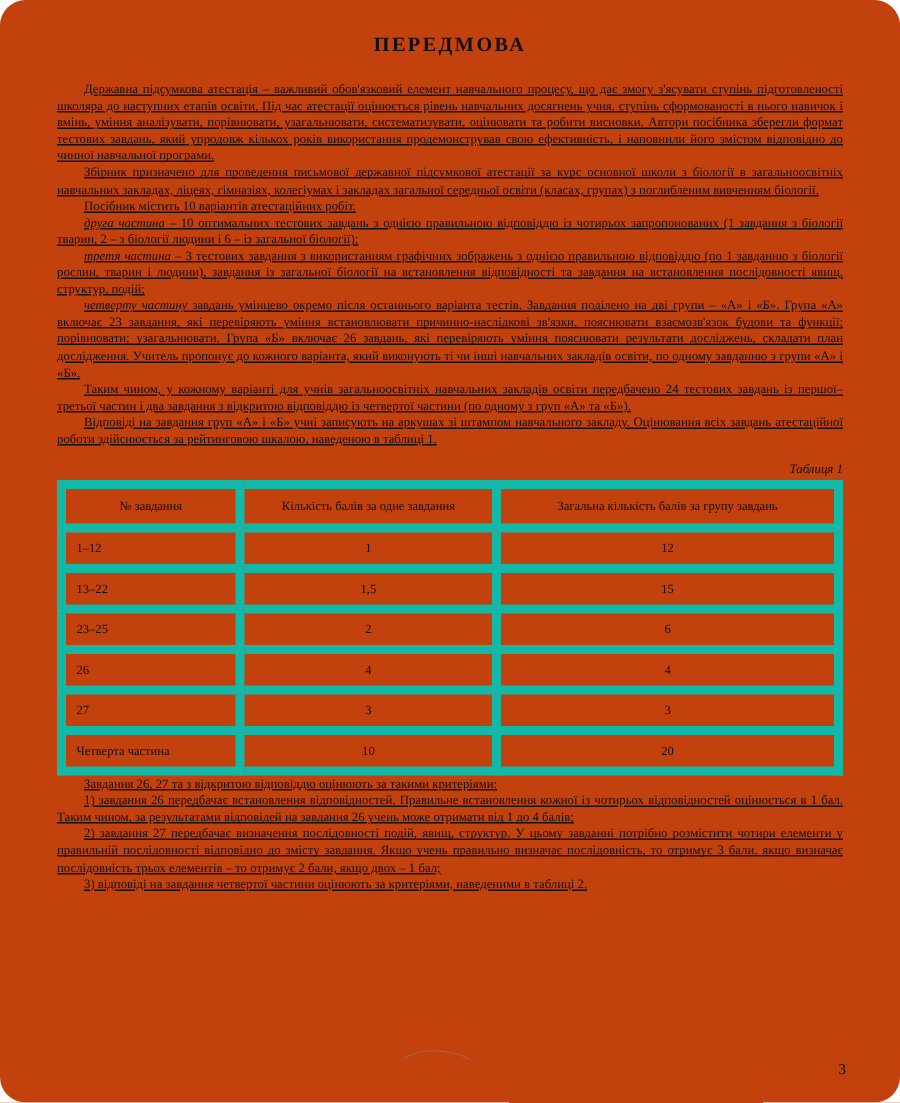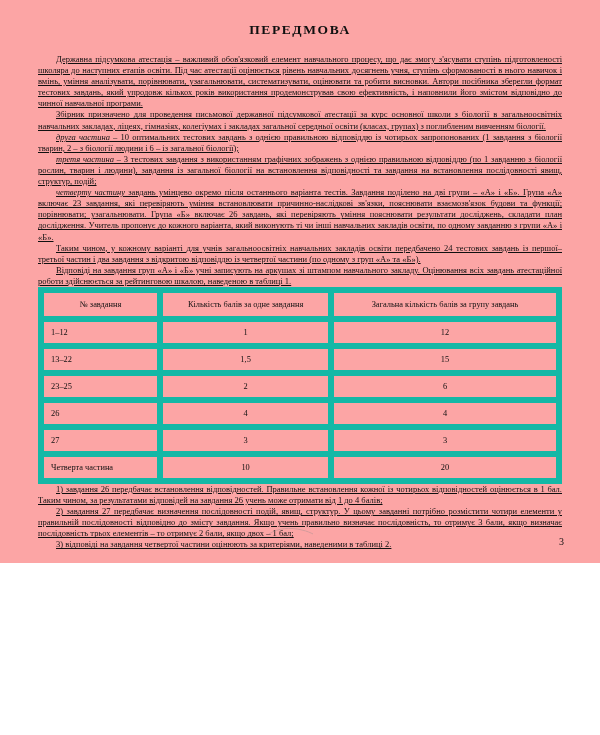--- a/index.html
+++ b/index.html
@@ -12,24 +12,25 @@
     height: 735px;
     position: relative;
     font-family: "Liberation Serif", serif;
     color: #101010;
     overflow: hidden;
   }
   .page {
     position: absolute;
     left: 0; top: 0;
     width: 600px;
-    height: 563px;
-    background: #fca5a5;
+    height: 735px;
+    background: #c2410c;
     padding: 0;
     box-sizing: border-box;
+    border-radius: 17px;
   }
   .content {
     position: absolute;
     left: 38px;
     top: 22px;
     width: 524px;
   }
   .doc-title {
     text-align: center;
     font-size: 13.5px;
@@ -113,31 +114,33 @@
 </head>
 <body>
 
 <div class="page">
   <div class="content">
 
     <h1 class="doc-title">ПЕРЕДМОВА</h1>
 
     <p class="para">Державна підсумкова атестація – важливий обов'язковий елемент навчального процесу, що дає змогу з'ясувати ступінь підготовленості школяра до наступних етапів освіти. Під час атестації оцінюється рівень навчальних досягнень учня, ступінь сформованості в нього навичок і вмінь, уміння аналізувати, порівнювати, узагальнювати, систематизувати, оцінювати та робити висновки. Автори посібника зберегли формат тестових завдань, який упродовж кількох років використання продемонстрував свою ефективність, і наповнили його змістом відповідно до чинної навчальної програми.</p>
     <p class="para">Збірник призначено для проведення письмової державної підсумкової атестації за курс основної школи з біології в загальноосвітніх навчальних закладах, ліцеях, гімназіях, колегіумах і закладах загальної середньої освіти (класах, групах) з поглибленим вивченням біології.</p>
+    <p class="para">Посібник містить 10 варіантів атестаційних робіт.</p>
 
 
     <p class="para"><span class="ital">друга частина</span><span> – 10 оптимальних тестових завдань з однією правильною відповіддю із чотирьох запропонованих (1 завдання з біології тварин, 2 – з біології людини і 6 – із загальної біології);</span></p>
 
     <p class="para"><span class="ital">третя частина</span><span> – 3 тестових завдання з використанням графічних зображень з однією правильною відповіддю (по 1 завданню з біології рослин, тварин і людини), завдання із загальної біології на встановлення відповідності та завдання на встановлення послідовності явищ, структур, подій;</span></p>
 
     <p class="para"><span class="ital">четверту частину</span><span> завдань умінцево окремо після останнього варіанта тестів. Завдання поділено на дві групи – «А» і «Б». Група «А» включає 23 завдання, які перевіряють уміння встановлювати причинно-наслідкові зв'язки, пояснювати взаємозв'язок будови та функції; порівнювати; узагальнювати. Група «Б» включає 26 завдань, які перевіряють уміння пояснювати результати досліджень, складати план дослідження. Учитель пропонує до кожного варіанта, який виконують ті чи інші навчальних закладів освіти, по одному завданню з групи «А» і «Б».</span></p>
 
     <p class="para">Таким чином, у кожному варіанті для учнів загальноосвітніх навчальних закладів освіти передбачено 24 тестових завдань із першої–третьої частин і два завдання з відкритою відповіддю із четвертої частини (по одному з груп «А» та «Б»).</p>
     <p class="para">Відповіді на завдання груп «А» і «Б» учні записують на аркушах зі штампом навчального закладу. Оцінювання всіх завдань атестаційної роботи здійснюється за рейтинговою шкалою, наведеною в таблиці 1.</p>
 
+    <div class="tbl-caption">Таблиця 1</div>
 
     <table class="scoretable">
       <thead>
         <tr>
           <th class="h0">№ завдання</th>
           <th class="h1">Кількість балів за одне завдання</th>
           <th class="h2">Загальна кількість балів за групу завдань</th>
         </tr>
       </thead>
       <tbody>
@@ -167,20 +170,21 @@
           <td class="c2">3</td>
         </tr>
         <tr>
           <td class="c0">Четверта частина</td>
           <td class="c1">10</td>
           <td class="c2">20</td>
         </tr>
       </tbody>
     </table>
 
+    <p class="para after-table">Завдання 26, 27 та з відкритою відповіддю оцінюють за такими критеріями:</p>
     <p class="para">1) завдання 26 передбачає встановлення відповідностей. Правильне встановлення кожної із чотирьох відповідностей оцінюється в 1 бал. Таким чином, за результатами відповідей на завдання 26 учень може отримати від 1 до 4 балів;</p>
     <p class="para">2) завдання 27 передбачає визначення послідовності подій, явищ, структур. У цьому завданні потрібно розмістити чотири елементи у правильній послідовності відповідно до змісту завдання. Якщо учень правильно визначає послідовність, то отримує 3 бали, якщо визначає послідовність трьох елементів – то отримує 2 бали, якщо двох – 1 бал;</p>
     <p class="para">3) відповіді на завдання четвертої частини оцінюють за критеріями, наведеними в таблиці 2.</p>
 
   </div>
 
   <div class="mark">
     <svg width="46" height="10" viewBox="0 0 46 10">
       <path d="M1 8 C 10 2, 22 1, 34 4 C 39 5, 43 7, 45 8" stroke="#8a8a8a" stroke-width="1" fill="none"></path>
     </svg>

